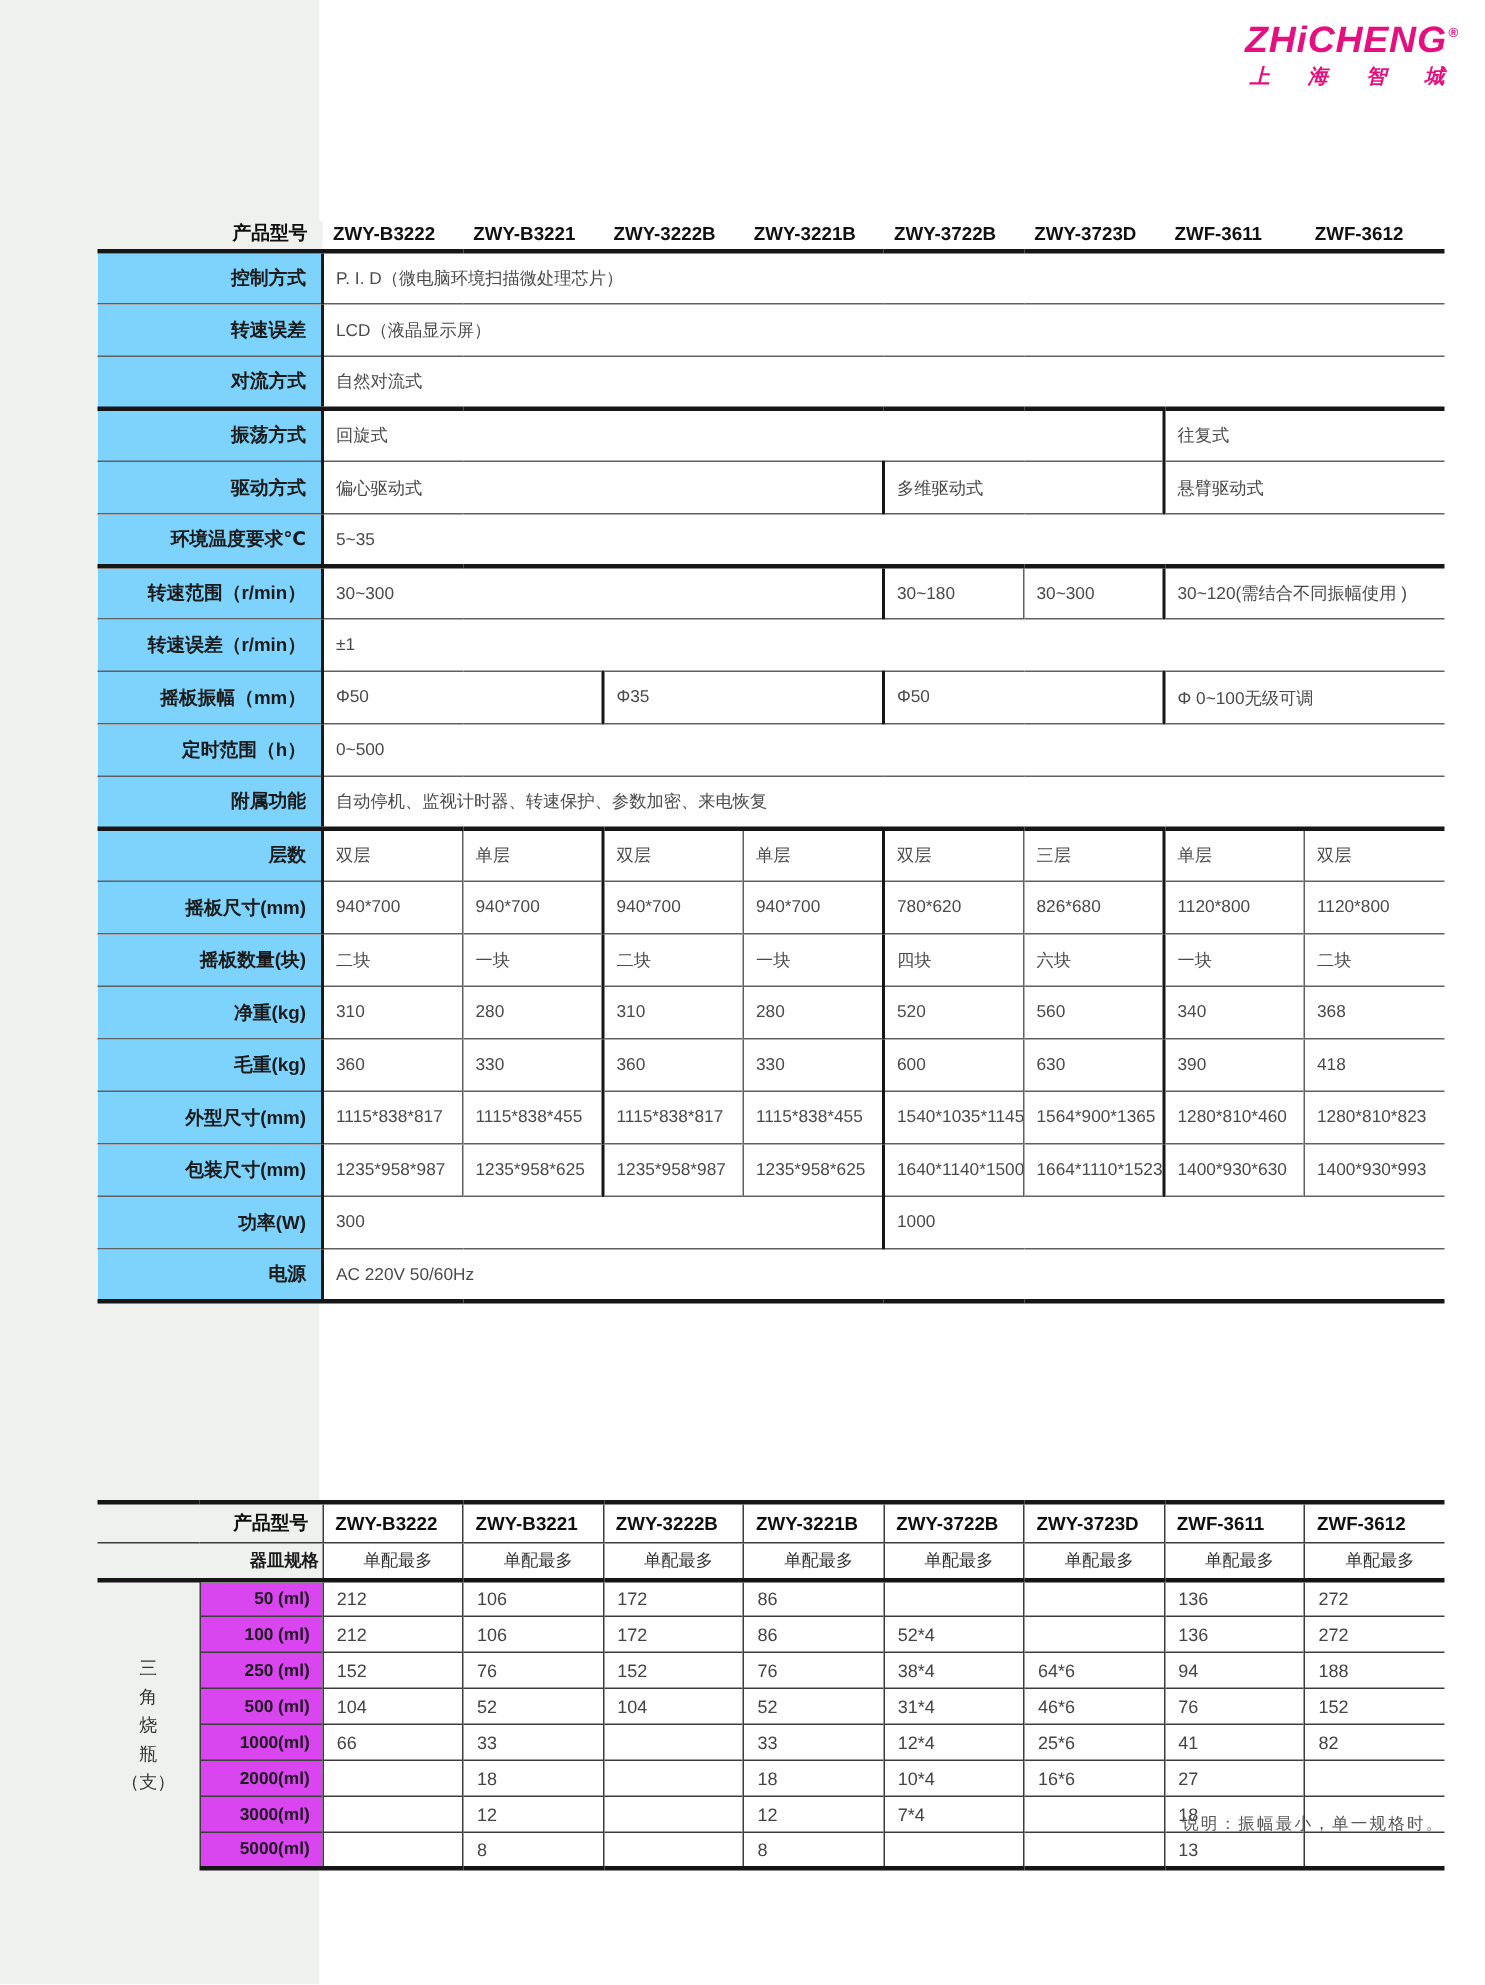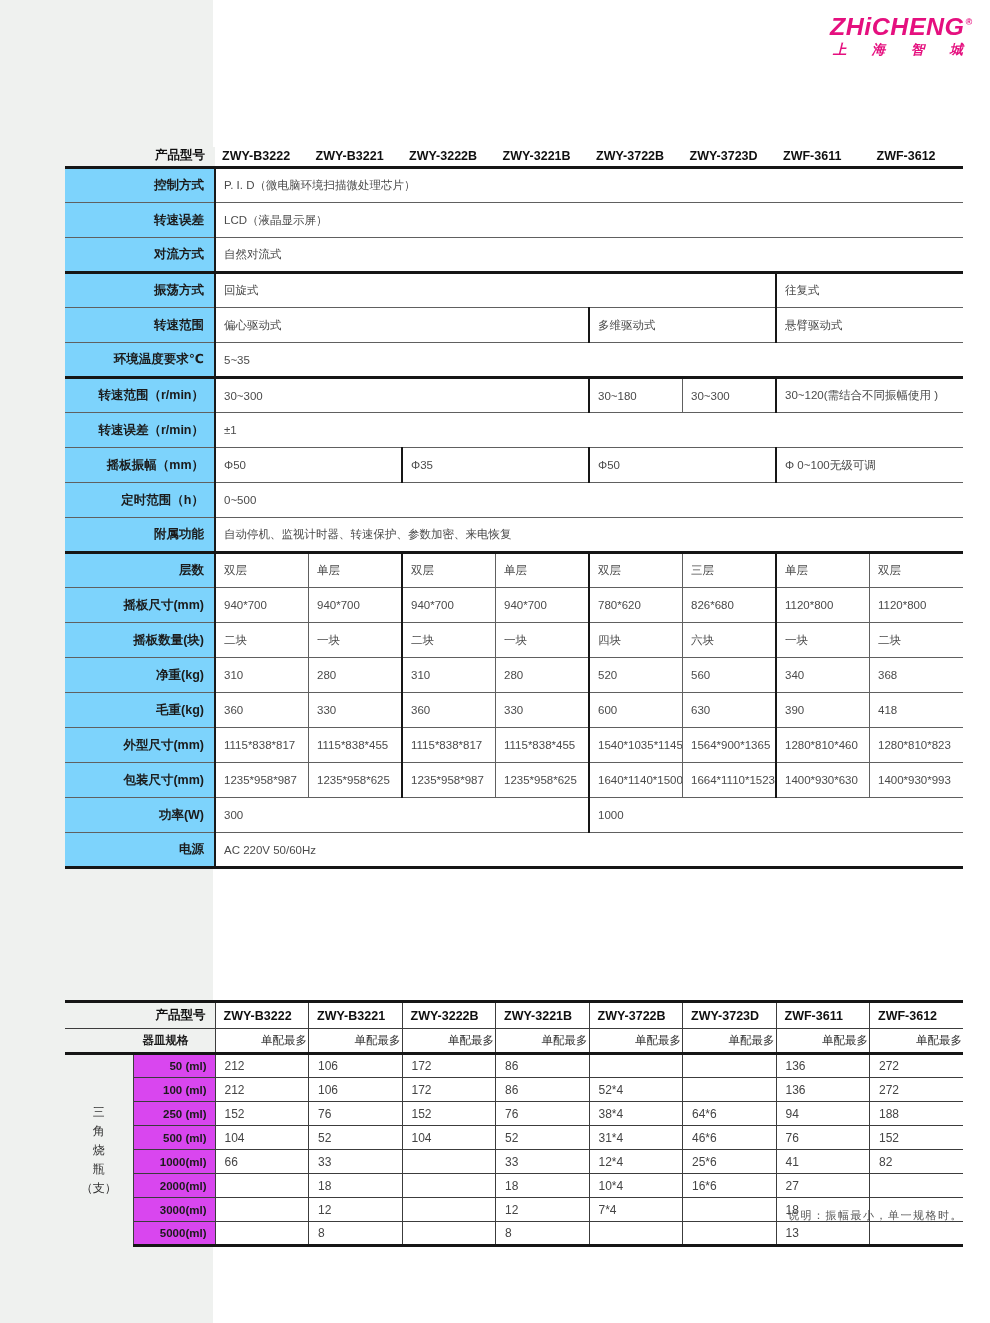--- a/index.html
+++ b/index.html
@@ -46,24 +46,24 @@
   .vb-thick{border-left:2.5px solid #161616;}
   
   .flask{position:absolute;left:65px;top:1000px;width:898px;}
   .flask tr.h1 th{
     height:27px;font-size:12.5px;font-weight:bold;color:#0f0f0f;text-align:left;
     padding-left:8px;border-top:3px solid #161616;border-bottom:1.5px solid #3c3c3c;
     border-left:1.5px solid #3c3c3c;
   }
   .flask tr.h1 th.hlabel{text-align:right;padding-right:9px;background:#eff1ef;border-left:none;}
   .flask tr.h2 th{
-    height:25px;font-size:11.5px;font-weight:normal;color:#333;text-align:right;
+    height:25px;font-size:11.5px;font-weight:normal;color:#333;text-align:center;
     padding-left:8px;border-bottom:3px solid #161616;border-left:1.5px solid #3c3c3c;
   }
-  .flask tr.h2 th.hlabel{font-weight:bold;color:#1b1b1b;text-align:right;padding-right:26px;background:#eff1ef;border-left:none;}
+  .flask tr.h2 th.hlabel{font-weight:bold;color:#1b1b1b;text-align:right;padding-right:2px;background:#eff1ef;border-left:none;}
   .flask tbody th.sizelabel{
     background:#d946ef;font-weight:bold;font-size:11.5px;color:#1b1b1b;
     text-align:right;padding-right:8px;height:24px;
     border-top:1.5px solid #3c3c3c;border-left:1.5px solid #3c3c3c;
   }
   .flask tbody td{
     height:24px;font-size:12px;color:#444;padding-left:9px;
     border-top:1.5px solid #3c3c3c;border-left:1.5px solid #3c3c3c;
   }
   .flask tbody th.vlabel{
@@ -126,21 +126,21 @@
       <tr>
         <th class="rowlabel">对流方式</th>
         <td colspan="8">自然对流式</td>
       </tr>
       <tr class="thick">
         <th class="rowlabel">振荡方式</th>
         <td colspan="6">回旋式</td>
         <td colspan="2" class="vb-thick">往复式</td>
       </tr>
       <tr>
-        <th class="rowlabel">转速范围</th>
+        <th class="rowlabel">驱动方式</th>
         <td colspan="4">偏心驱动式</td>
         <td colspan="2" class="vb-thick">多维驱动式</td>
         <td colspan="2" class="vb-thick">悬臂驱动式</td>
       </tr>
       <tr>
         <th class="rowlabel">环境温度要求℃</th>
         <td colspan="8">5~35</td>
       </tr>
       <tr class="thick">
         <th class="rowlabel">转速范围（r/min）</th>

